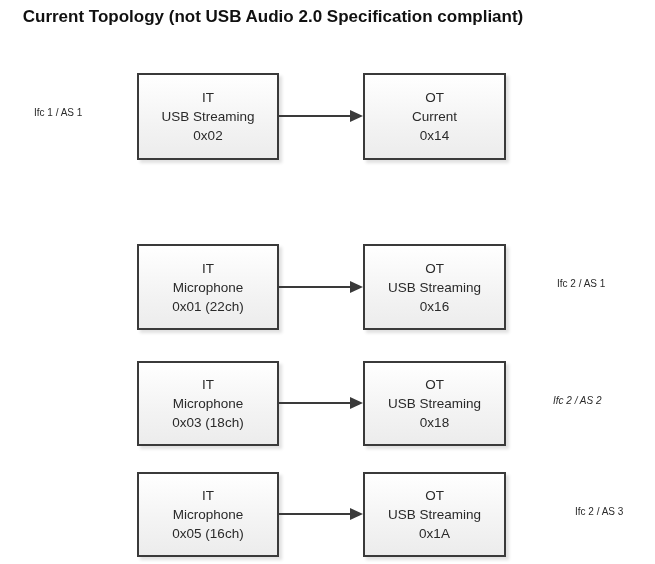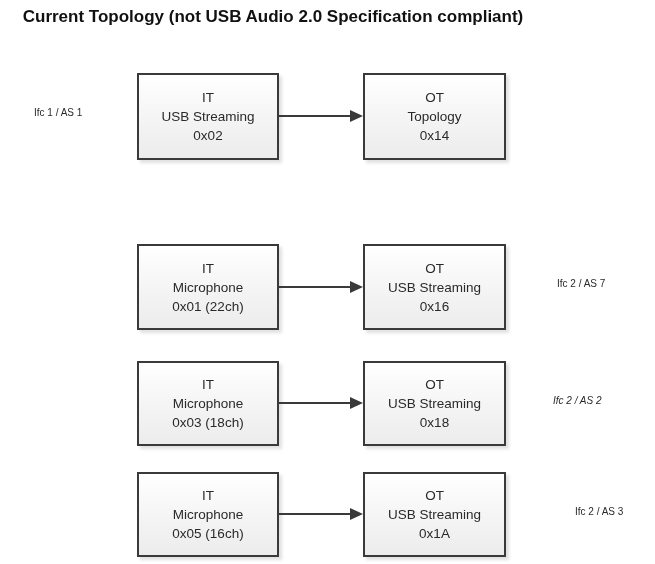--- a/index.html
+++ b/index.html
@@ -23,35 +23,35 @@
 <div class="title">Current Topology (not USB Audio 2.0 Specification compliant)</div>
 
 <div class="label" style="left:34px; top:107px;">Ifc 1 / AS 1</div>
 <div class="box" style="left:137px; top:73px; width:142px; height:87px;">
   <span>IT</span>
   <span>USB Streaming</span>
   <span>0x02</span>
 </div>
 <div class="box" style="left:363px; top:73px; width:143px; height:87px;">
   <span>OT</span>
-  <span>Topology</span>
+  <span>Current</span>
   <span>0x14</span>
 </div>
 
 <div class="box" style="left:137px; top:244px; width:142px; height:86px;">
   <span>IT</span>
   <span>Microphone</span>
   <span>0x01 (22ch)</span>
 </div>
 <div class="box" style="left:363px; top:244px; width:143px; height:86px;">
   <span>OT</span>
   <span>USB Streaming</span>
   <span>0x16</span>
 </div>
-<div class="label" style="left:557px; top:278px;">Ifc 2 / AS 7</div>
+<div class="label" style="left:557px; top:278px;">Ifc 2 / AS 1</div>
 
 <div class="box" style="left:137px; top:361px; width:142px; height:85px;">
   <span>IT</span>
   <span>Microphone</span>
   <span>0x03 (18ch)</span>
 </div>
 <div class="box" style="left:363px; top:361px; width:143px; height:85px;">
   <span>OT</span>
   <span>USB Streaming</span>
   <span>0x18</span>

